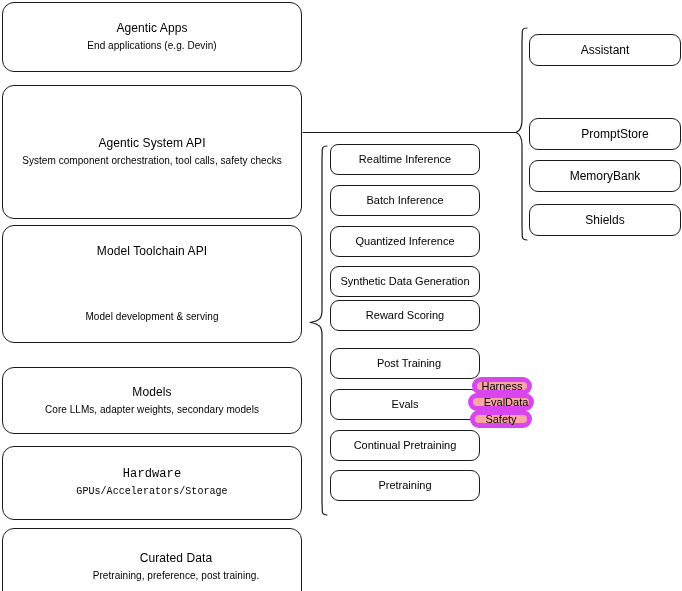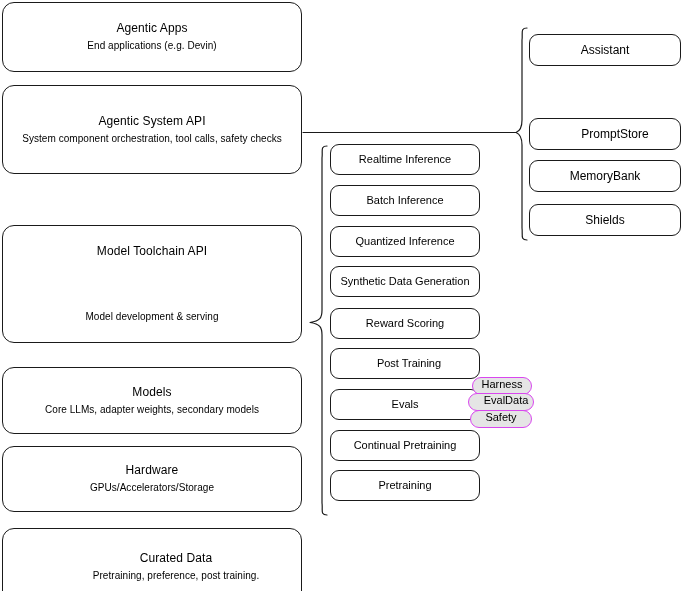--- a/index.html
+++ b/index.html
@@ -71,24 +71,25 @@
     width: 152px;
     height: 32px;
     border-radius: 9px;
     font-size: 12px;
   }
 
   
   .tag-oval {
     position: absolute;
     box-sizing: border-box;
-    border: 1px solid #d946ef;
+    border: 5px solid #d946ef;
     border-radius: 999px;
-    background: #e5e5e5;
+    background: #fca5a5;
     display: flex;
+    align-items: center;
     justify-content: center;
     font-size: 11px;
     height: 18px;
     z-index: 20;
   }
   #tag-harness  { left: 472px; top: 377px; width: 60px; }
   #tag-evaldata { left: 468px; top: 393px; width: 66px; z-index: 21; padding-left: 10px; }
   #tag-safety   { left: 470px; top: 410px; width: 62px; z-index: 22; }
 
   
@@ -132,58 +133,58 @@
              C 320 324, 322 327, 322 335
              L 322 503
              C 323 510, 320 515, 327 515"></path>
   </svg>
 
   <div class="node layer-node" style="top:2px; height:70px;">
     <div class="layer-title">Agentic Apps</div>
     <div class="layer-sub">End applications (e.g. Devin)</div>
   </div>
 
-  <div class="node layer-node" style="top:85px; height:89px;">
+  <div class="node layer-node" style="top:85px; height:134px;">
     <div class="layer-title">Agentic System API</div>
     <div class="layer-sub">System component orchestration, tool calls, safety checks</div>
   </div>
 
   <div class="node layer-node" style="top:225px; height:118px;gap:48px;">
     <div class="layer-title">Model Toolchain API</div>
     <div class="layer-sub">Model development &amp; serving</div>
   </div>
 
   <div class="node layer-node" style="top:367px; height:67px;">
     <div class="layer-title">Models</div>
     <div class="layer-sub">Core LLMs, adapter weights, secondary models</div>
   </div>
 
-  <div class="node layer-node" style="top:446px; height:66px;">
+  <div class="node layer-node" style="top:446px; height:74px;font-family:Liberation Mono, monospace;">
     <div class="layer-title">Hardware</div>
     <div class="layer-sub">GPUs/Accelerators/Storage</div>
   </div>
 
   <div class="node layer-node" style="top:528px; height:77px;padding-left:48px;">
     <div class="layer-title">Curated Data</div>
     <div class="layer-sub">Pretraining, preference, post training.</div>
   </div>
 
-  <div class="node mid-node" style="top:144px;">
+  <div class="node mid-node" style="top:144px;border-radius:8px;">
     <span>Realtime Inference</span>
   </div>
   <div class="node mid-node" style="top:185px;">
     <span>Batch Inference</span>
   </div>
   <div class="node mid-node" style="top:226px;">
     <span>Quantized Inference</span>
   </div>
   <div class="node mid-node" style="top:266px;">
     <span>Synthetic Data Generation</span>
   </div>
-  <div class="node mid-node" style="top:308px;">
+  <div class="node mid-node" style="top:300px;">
     <span>Reward Scoring</span>
   </div>
   <div class="node mid-node" style="top:348px;padding-left:8px;">
     <span>Post Training</span>
   </div>
   <div class="node mid-node" style="top:389px;">
     <span>Evals</span>
   </div>
   <div class="node mid-node" style="top:430px;">
     <span>Continual Pretraining</span>

